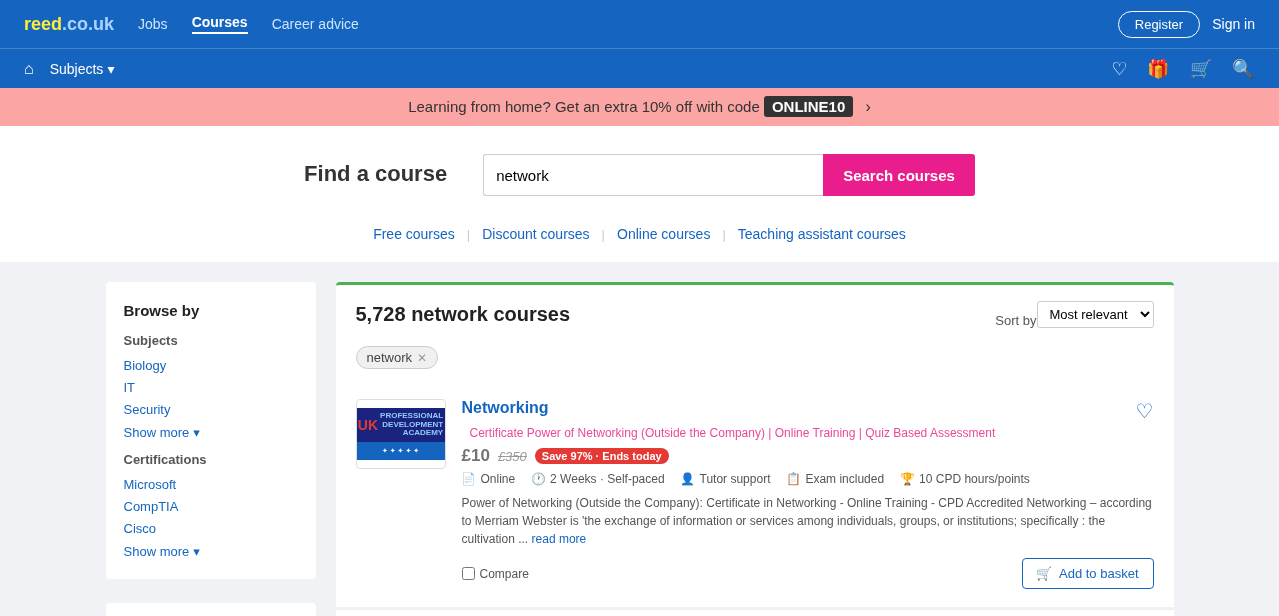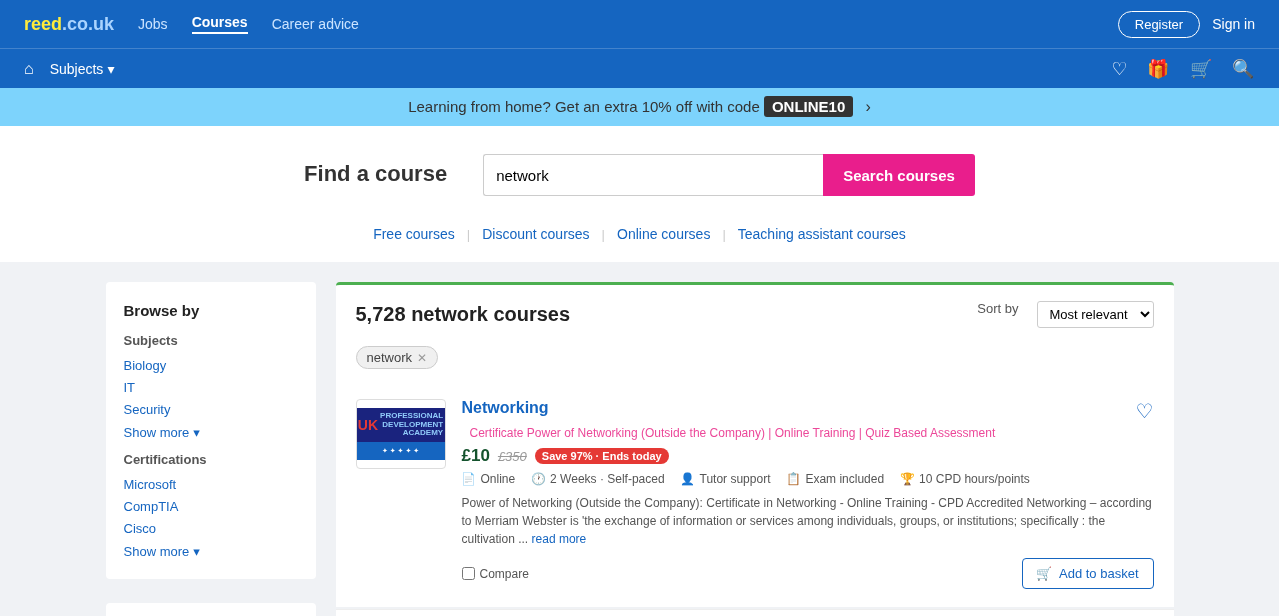--- a/index.html
+++ b/index.html
@@ -42,21 +42,21 @@
       border-top: 1px solid rgba(255,255,255,0.2);
     }
     .sub-nav-left { display: flex; align-items: center; gap: 16px; }
     .home-icon { color: white; font-size: 16px; }
     .subjects-btn { color: white; font-size: 14px; cursor: pointer; display: flex; align-items: center; gap: 4px; }
     .sub-nav-icons { display: flex; align-items: center; gap: 20px; }
     .sub-nav-icons span { color: white; font-size: 18px; cursor: pointer; }
 
     
     .banner {
-      background: #7dd3fc;
+      background: #fca5a5;
       text-align: center;
       padding: 10px;
       font-size: 15px;
       font-weight: 500;
     }
     .banner .code {
       background: #333;
       color: white;
       padding: 2px 8px;
       border-radius: 3px;
@@ -130,21 +130,21 @@
     .results-header {
       background: white;
       border-radius: 4px 4px 0 0;
       border-top: 3px solid #4caf50;
       padding: 16px 20px 10px;
       display: flex;
       align-items: center;
       justify-content: space-between;
     }
     .results-title { font-size: 20px; font-weight: bold; color: #222; }
-    .sort-row { display: flex; align-items: flex-start; gap: 18px; font-size: 13px; color: #555; }
+    .sort-row { display: flex; align-items: flex-end; gap: 0; font-size: 13px; color: #555; }
     .sort-select {
       border: 1px solid #ccc;
       border-radius: 3px;
       padding: 4px 8px;
       font-size: 13px;
       cursor: pointer;
       background: white;
     }
     .filter-tags { background: white; padding: 8px 20px 12px; display: flex; gap: 8px; }
     .tag {
@@ -181,21 +181,21 @@
       overflow: hidden;
       flex-shrink: 0;
       background: white;
     }
     .course-info { flex: 1; }
     .course-header { display: flex; justify-content: space-between; align-items: flex-start; }
     .course-title { color: #1565c0; font-size: 16px; font-weight: bold; text-decoration: none; cursor: pointer; }
     .heart-icon { color: #1565c0; font-size: 20px; cursor: pointer; }
     .course-subtitle { font-size: 12px; color: #ec4899; margin: 3px 8px 6px; }
     .price-row { display: flex; align-items: center; gap: 8px; margin-bottom: 6px; }
-    .price-main { font-size: 17px; font-weight: bold; color: #14532d; }
+    .price-main { font-size: 17px; font-weight: bold; color: #737373; }
     .price-old { font-size: 13px; color: #999; text-decoration: line-through; font-style: italic; }
     .save-badge { background: #e53935; color: white; font-size: 11px; font-weight: bold; padding: 2px 7px; border-radius: 8px; }
     .meta-row { display: flex; gap: 16px; font-size: 12px; color: #555; margin-bottom: 8px; flex-wrap: wrap; }
     .meta-item { display: flex; align-items: center; gap: 4px; }
     .description { font-size: 12px; color: #555; line-height: 1.5; margin-bottom: 10px; }
     .description a { color: #1565c0; }
     .card-footer { display: flex; align-items: center; justify-content: space-between; }
     .compare-check { display: flex; align-items: center; gap: 5px; font-size: 12px; color: #555; cursor: pointer; }
     .add-basket-btn {
       border: 1.5px solid #1565c0;

